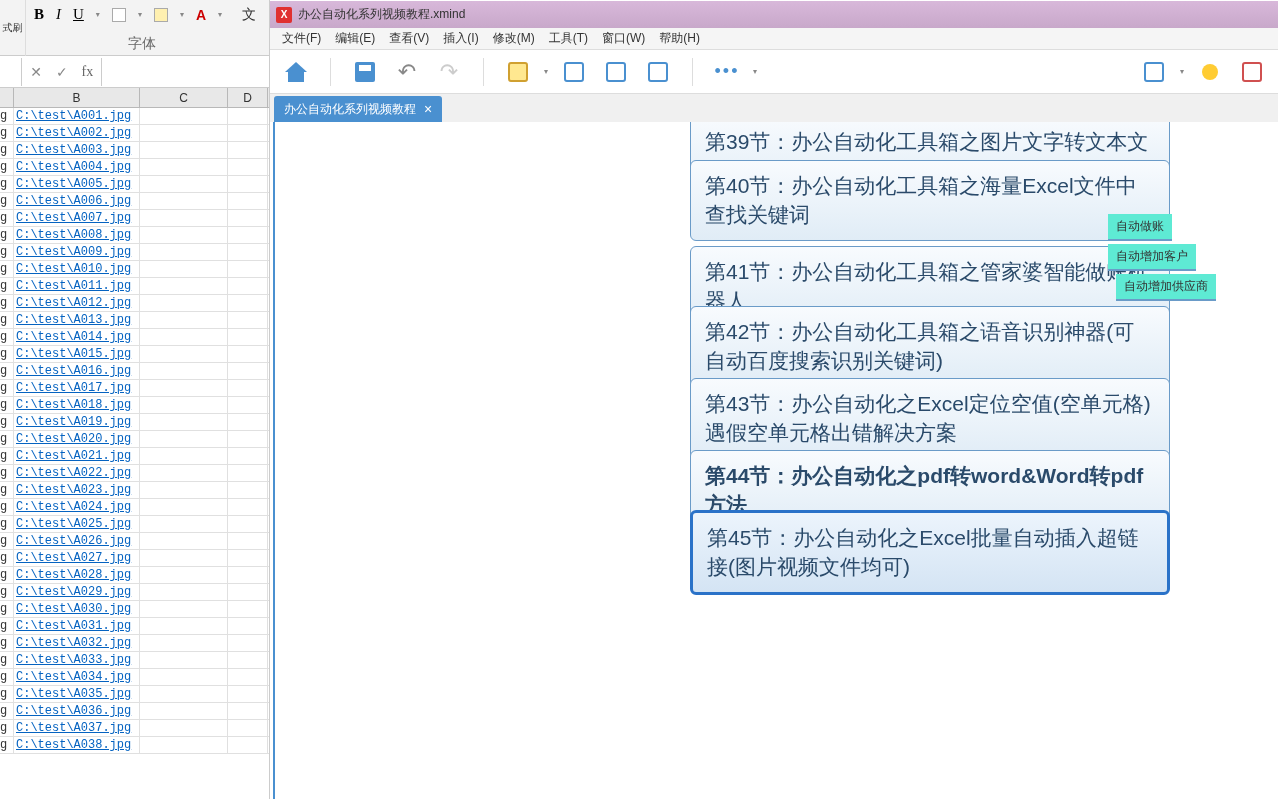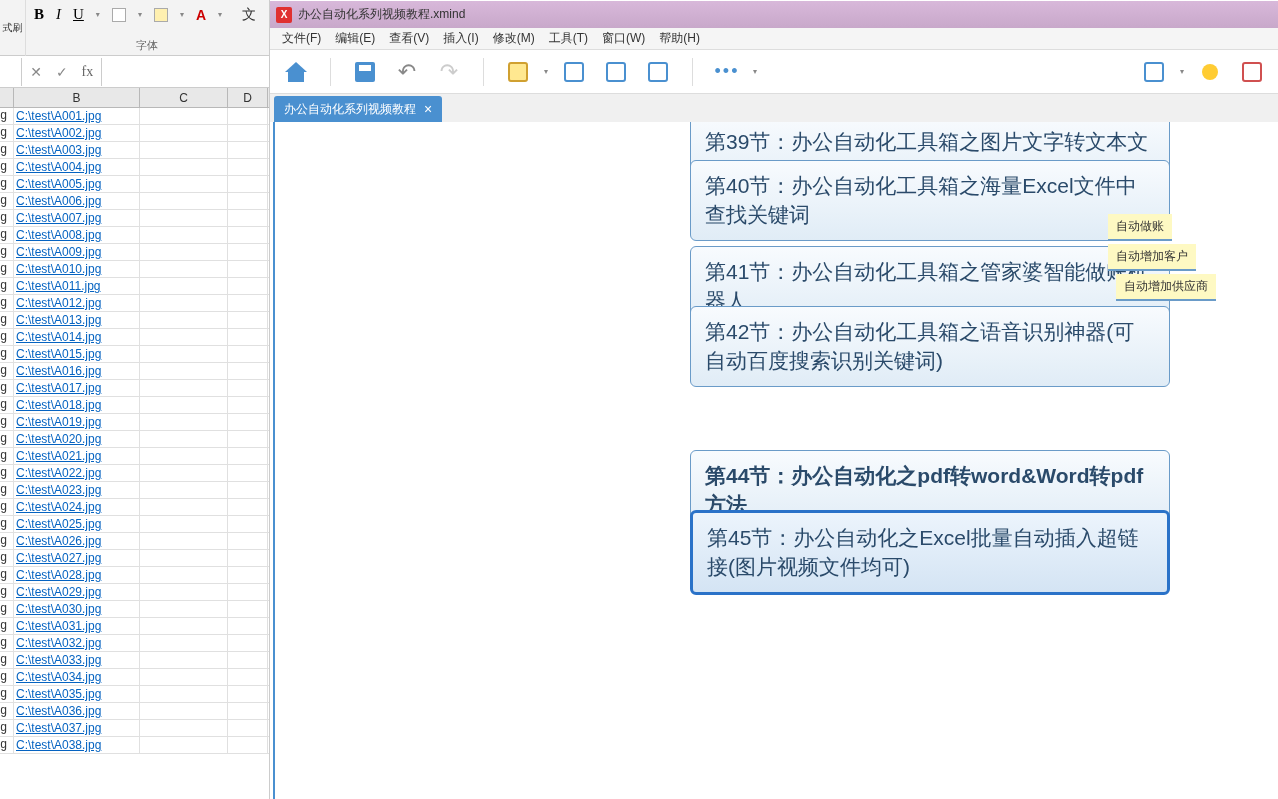--- a/index.html
+++ b/index.html
@@ -6,39 +6,39 @@
 body{width:1278px;height:799px;overflow:hidden;position:relative;background:#fff}
 .excel-pane{position:absolute;left:0;top:0;width:270px;height:799px;background:#fff;border-right:1px solid #ccc}
 .ribbon{height:56px;background:#f3f3f3;border-bottom:1px solid #ccc;position:relative}
 .rib-left{position:absolute;left:0;top:0;width:26px;height:56px;border-right:1px solid #ddd;display:flex;flex-direction:column;align-items:center;justify-content:center;font-size:10px;color:#333}
 .rib-btns{position:absolute;left:34px;top:6px;display:flex;gap:12px;align-items:center}
 .rib-b{font-family:"Times New Roman",serif;font-weight:bold;font-size:15px;cursor:pointer}
 .rib-i{font-family:"Times New Roman",serif;font-style:italic;font-size:15px;cursor:pointer}
 .rib-u{font-family:"Times New Roman",serif;text-decoration:underline;font-size:15px;cursor:pointer}
 .dd{font-size:8px;color:#888}
 .sw{width:14px;height:14px;border:1px solid #aaa;display:inline-block}
-.rib-grp-label{position:absolute;left:136px;bottom:2px;font-size:11px;color:#666}
+.rib-grp-label{position:absolute;left:128px;bottom:2px;font-size:14px;color:#666}
 .wen{position:absolute;right:8px;top:4px;font-size:14px;color:#333;border:1px solid transparent;padding:1px 4px}
 .fx-bar{height:32px;border-bottom:1px solid #ccc;display:flex;align-items:center}
 .name-box{width:28px;height:28px;border-right:1px solid #ccc}
 .fx-ctl{width:100px;display:flex;align-items:center;justify-content:center;gap:14px;border-right:1px solid #ccc;height:28px}
 .fx-x{color:#888;font-size:14px;cursor:pointer}
 .fx-chk{color:#888;font-size:14px;cursor:pointer}
 .fx-f{font-family:serif;font-size:14px;color:#666}
 .fx-input{flex:1;height:28px;border:none;padding:0 6px;font-size:12px}
 .col-head{height:20px;background:#e8e8e8;border-bottom:1px solid #b8b8b8;display:flex}
 .ch{border-right:1px solid #b8b8b8;text-align:center;font-size:12px;line-height:20px;color:#333}
 .ch-a{width:14px}
 .ch-b{width:126px}
 .ch-c{width:88px}
 .ch-d{width:40px}
 .grid{overflow:hidden}
 .row{height:17px;display:flex;border-bottom:1px solid #e0e0e0}
 .cell-a{width:14px;border-right:1px solid #e0e0e0;font-family:"Courier New",monospace;font-size:12px;line-height:17px;color:#333;overflow:hidden}
-.cell-b{width:126px;border-right:1px solid #e0e0e0;font-family:Liberation Sans, sans-serif;font-size:12px;line-height:17px;color:#0563c1;text-decoration:underline;overflow:hidden;white-space:nowrap;padding-left:2px;cursor:pointer}
+.cell-b{width:126px;border-right:1px solid #e0e0e0;font-family:Liberation Mono, monospace;font-size:12px;line-height:17px;color:#0563c1;text-decoration:underline;overflow:hidden;white-space:nowrap;padding-left:2px;cursor:pointer}
 .cell-c{width:88px;border-right:1px solid #e0e0e0}
 .cell-d{width:40px;border-right:1px solid #e0e0e0}
 
 .xmind-pane{position:absolute;left:270px;top:0;width:1008px;height:799px;background:#fff;display:flex;flex-direction:column}
 .titlebar{height:28px;background:linear-gradient(#d8b8da,#c8a8ca);display:flex;align-items:center;padding:0 6px;gap:6px;border-top:1px solid #fff}
 .xm-logo{width:16px;height:16px;background:#e03030;border-radius:2px;display:flex;align-items:center;justify-content:center;color:#fff;font-size:10px;font-weight:bold}
 .title-text{font-size:12px;color:#333}
 .menubar{height:22px;background:#f5f5f5;border-bottom:1px solid #ddd;display:flex;align-items:center;padding:0 6px;gap:2px}
 .menu-item{font-size:12px;color:#333;padding:2px 6px;cursor:pointer}
 .toolbar{height:44px;background:#fff;border-bottom:1px solid #ddd;display:flex;align-items:center;padding:0 10px;gap:10px}
@@ -53,21 +53,21 @@
 .ico-undo{font-size:22px;color:#888}
 .ico-redo{font-size:22px;color:#ccc}
 .ico-generic{width:20px;height:20px;border:2px solid #4a90d0;border-radius:3px}
 .ico-bulb{width:16px;height:16px;background:#ffcc33;border-radius:50%}
 .tabbar{height:28px;background:#f0f0f0;display:flex;align-items:flex-end;padding-left:4px}
 .tab{height:26px;background:#4a90d0;color:#fff;font-size:12px;padding:0 10px;display:flex;align-items:center;gap:8px;border-radius:3px 3px 0 0;cursor:pointer}
 .tab-close{font-size:14px;cursor:pointer}
 .canvas{flex:1;background:#fff;position:relative;overflow:hidden}
 .node{position:absolute;background:linear-gradient(#f8fbfe,#e0ecf6);border:1px solid #6a9bc8;border-radius:6px;padding:10px 14px;font-size:21px;color:#2a4a6a;max-width:480px;line-height:1.4;cursor:pointer}
 .node.selected{border:3px solid #2a72c8;background:linear-gradient(#ecf4fc,#d4e4f4)}
-.sub-node{position:absolute;background:#fef9c3;border-bottom:2px solid #6a9bc8;padding:4px 8px;font-size:12px;color:#333;cursor:pointer}
+.sub-node{position:absolute;background:#5eead4;border-bottom:2px solid #6a9bc8;padding:4px 8px;font-size:12px;color:#333;cursor:pointer}
 .cursor{position:absolute;width:14px;height:20px;pointer-events:none}
 .cursor svg{width:14px;height:20px}
 .vline{position:absolute;width:2px;background:#4a90d0}
 </style>
 </head>
 <body>
 
 <div class="excel-pane">
   <div class="ribbon">
     <div class="rib-left">式刷</div>
@@ -403,19 +403,20 @@
     <div class="vline" style="left:3px;top:0;height:677px"></div>
     <div class="cursor" style="left:788px;top:398px">
       <svg viewBox="0 0 14 20">
           <path d="M0,0 L0,15 L4,12 L7,18 L9,17 L6,11 L11,11 Z" fill="#000" stroke="#fff" stroke-width="0.5"></path>
         </svg>
     </div>
   <div class="node" style="left: 420px; top: -6px;">第39节：办公自动化工具箱之图片文字转文本文字神器</div>
       <div class="node" style="left: 420px; top: 38px;">第40节：办公自动化工具箱之海量Excel文件中查找关键词</div>
       <div class="node" style="left: 420px; top: 124px;">第41节：办公自动化工具箱之管家婆智能做账机器人</div>
       <div class="node" style="left: 420px; top: 184px;">第42节：办公自动化工具箱之语音识别神器(可自动百度搜索识别关键词)</div>
+      <div class="node" style="left: 420px; top: 256px;">第43节：办公自动化之Excel定位空值(空单元格)遇假空单元格出错解决方案</div>
       <div class="node" style="left: 420px; top: 328px; font-weight: bold;">第44节：办公自动化之pdf转word&amp;Word转pdf方法</div>
       <div class="node selected" style="left: 420px; top: 374px; margin-top: 14px;">第45节：办公自动化之Excel批量自动插入超链接(图片视频文件均可)</div>
       <div class="sub-node" style="left: 838px; top: 92px;">自动做账</div>
       <div class="sub-node" style="left: 838px; top: 122px;">自动增加客户</div>
       <div class="sub-node" style="left: 838px; top: 152px; margin-left: 8px;">自动增加供应商</div>
     </div>
 </div>
 
 </body></html>

